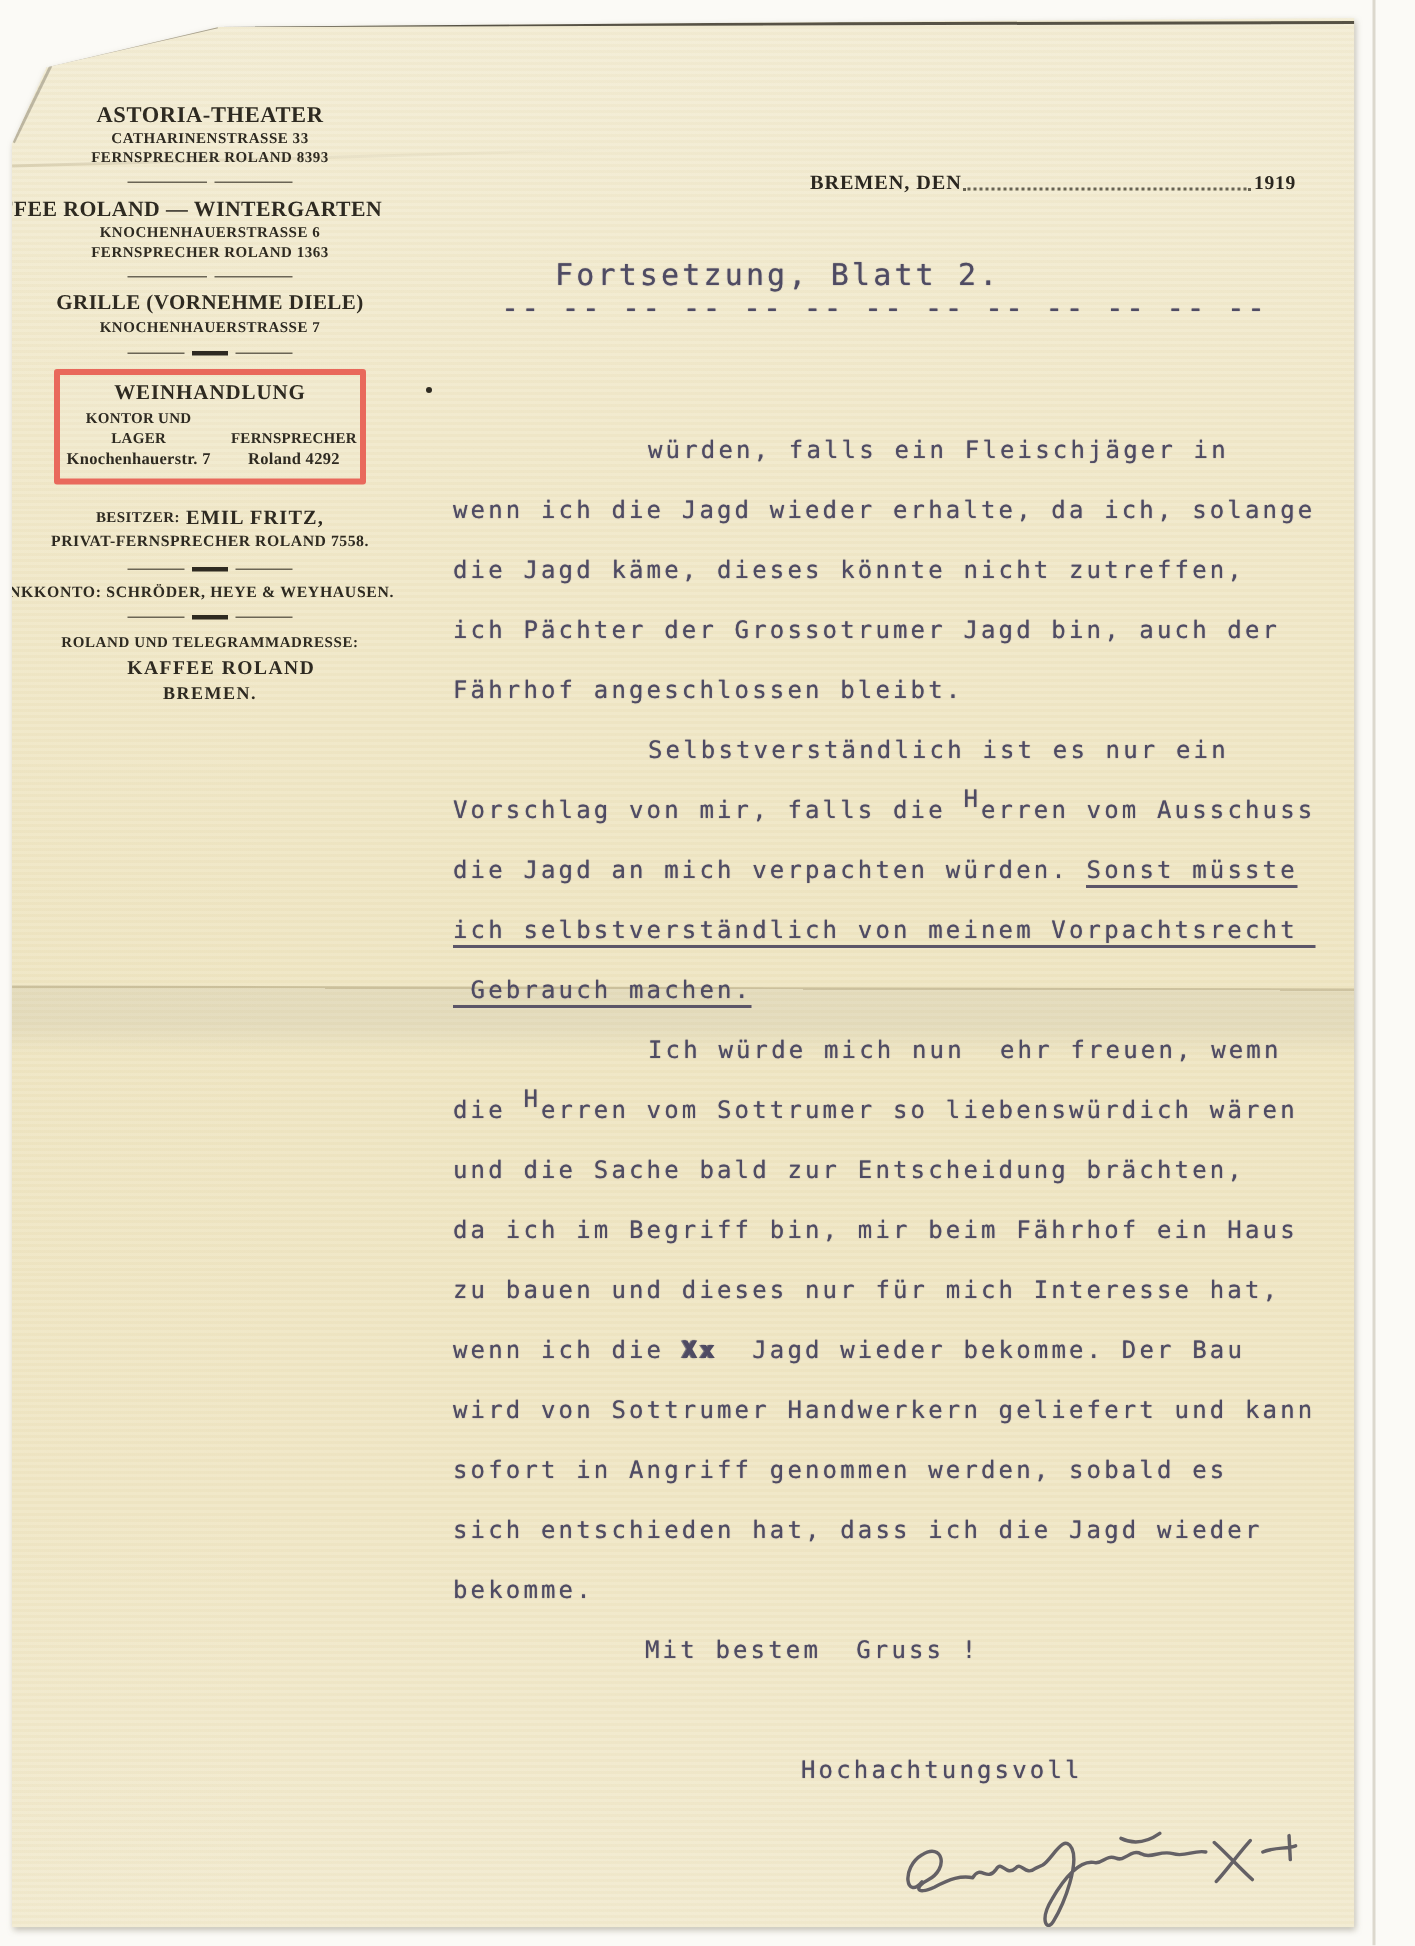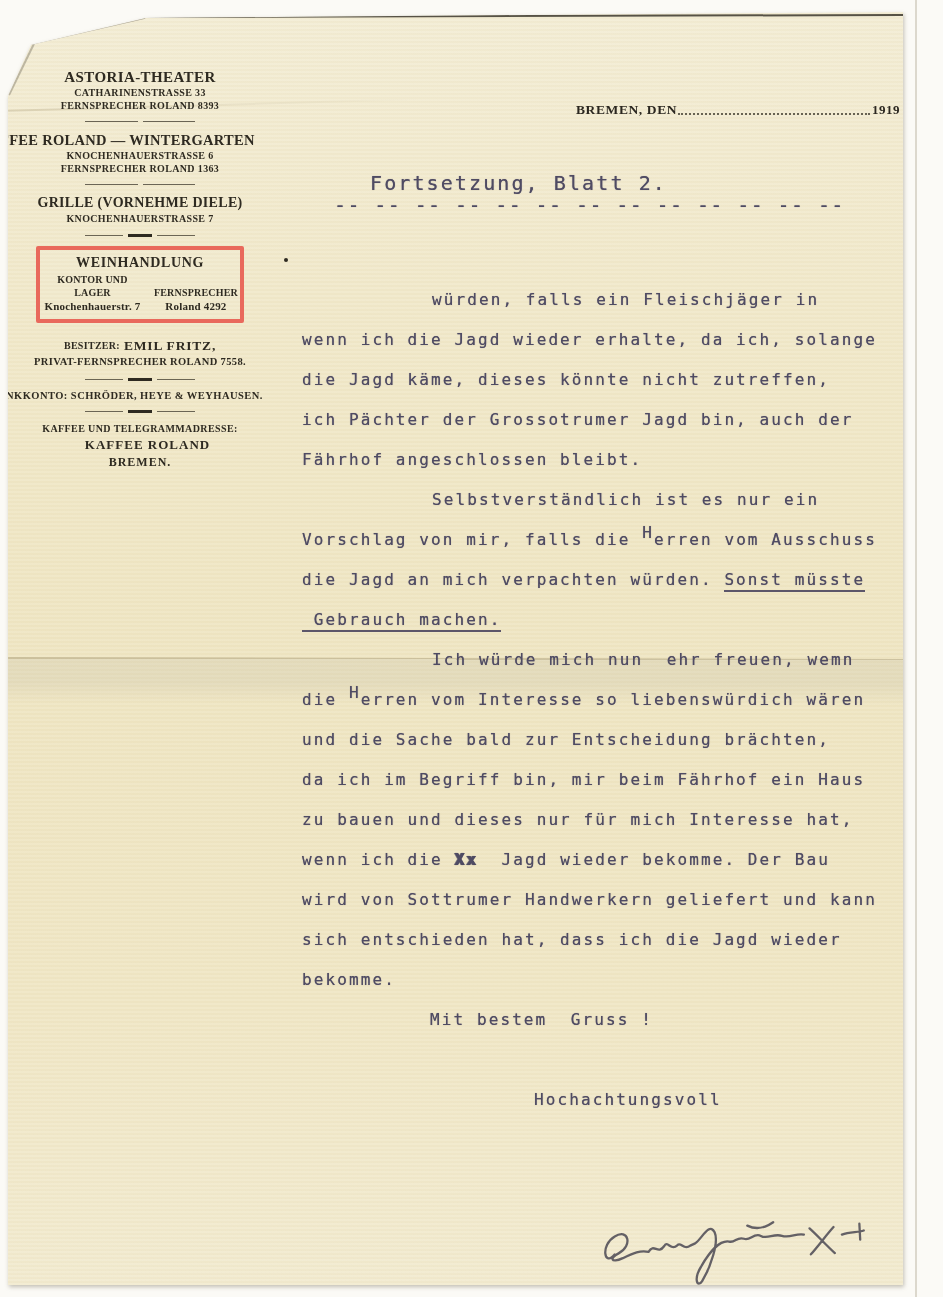--- a/index.html
+++ b/index.html
@@ -73,25 +73,25 @@
 
   .telegram { margin-top:4px; }
   .tg-label { font-size:10px; letter-spacing:.4px; line-height:14px; }
   .tg-name  { font-size:13px; letter-spacing:1px; line-height:18px;padding-left:15px; }
   .tg-city  { font-size:12px; letter-spacing:1px; line-height:17px; }
 
   .ink-dot { position:absolute; left:276px; top:246px; width:4px; height:4px;
              border-radius:50%; background:#2f2b22; }
 
   
-  .date-row { position:absolute; left:568px; top:90px; width:324px;
+  .date-row { position:absolute; left:532px; top:90px; width:324px;
               display:flex; align-items:flex-end; }
   .date-place { font-size:13.5px; font-weight:bold; letter-spacing:.6px; color:#2b2720; }
   .date-leader { flex:1; border-bottom:2px dotted rgba(58,53,42,.75); margin:0 2px 3px 1px; }
-  .date-year { font-size:13px; font-weight:bold; letter-spacing:.5px; color:#2b2720; }
+  .date-year { font-size:13px; font-weight:bold; letter-spacing:.5px; color:#2b2720;margin-top:12px; }
 
   .typed { font-family:"DejaVu Sans Mono", monospace; color:#4f4b63;
            text-shadow:0 0 .7px rgba(79,75,99,.8); }
 
   .continuation { position:absolute; left:326px; top:160px; font-size:20px; letter-spacing:2.1px; }
   .cont-title  { padding-left:36px; white-space:pre; line-height:22px; }
   .cont-dashes { white-space:pre; line-height:16px; margin-top:3px; letter-spacing:1.4px; }
 
   .letter-body { position:absolute; left:294px; top:268px; font-size:16px; letter-spacing:2.1px; }
   .tw-line { height:40px; line-height:40px; white-space:pre; }
@@ -181,21 +181,21 @@
           </div>
 
       <div class="bank">ANKKONTO: SCHRÖDER, HEYE &amp; WEYHAUSEN.</div>
       <div class="lh-div bold">
             <span class="thin"></span>
             <span class="thick"></span>
             <span class="thin"></span>
           </div>
 
       <div class="telegram">
-        <div class="tg-label">KAFFEE UND TELEGRAMMADRESSE:</div>
+        <div class="tg-label">ROLAND UND TELEGRAMMADRESSE:</div>
         <div class="tg-name">KAFFEE ROLAND</div>
         <div class="tg-city">BREMEN.</div>
       </div>
     </aside>
 
     <span class="ink-dot"></span>
 
     <div class="date-row">
       <span class="date-place">BREMEN, DEN</span>
       <span class="date-leader"></span>
@@ -209,28 +209,30 @@
 
     <div class="letter-body typed">
           <div class="tw-line" style="padding-left: 130px;"><span>würden, falls ein Fleischjäger in</span></div>
           <div class="tw-line"><span>wenn ich die Jagd wieder erhalte, da ich, solange</span></div>
           <div class="tw-line"><span>die Jagd käme, dieses könnte nicht zutreffen,</span></div>
           <div class="tw-line"><span>ich Pächter der Grossotrumer Jagd bin, auch der</span></div>
           <div class="tw-line"><span>Fährhof angeschlossen bleibt.</span></div>
           <div class="tw-line" style="padding-left: 130px;"><span>Selbstverständlich ist es nur ein</span></div>
           <div class="tw-line"><span>Vorschlag von mir, falls die </span><span class="sup">H</span><span>erren vom Ausschuss</span></div>
           <div class="tw-line"><span>die Jagd an mich verpachten würden. </span><span class="u">Sonst müsste</span></div>
+          <div class="tw-line"><span class="u">ich selbstverständlich von meinem Vorpachtsrecht </span></div>
           <div class="tw-line"><span class="u"> Gebrauch machen.</span></div>
           <div class="tw-line" style="padding-left: 130px;"><span>Ich würde mich nun  ehr freuen, wemn</span></div>
-          <div class="tw-line"><span>die </span><span class="sup">H</span><span>erren vom Interesse so liebenswürdich wären</span></div>
+          <div class="tw-line"><span>die </span><span class="sup">H</span><span>erren vom Sottrumer so liebenswürdich wären</span></div>
           <div class="tw-line"><span>und die Sache bald zur Entscheidung brächten,</span></div>
           <div class="tw-line"><span>da ich im Begriff bin, mir beim Fährhof ein Haus</span></div>
           <div class="tw-line"><span>zu bauen und dieses nur für mich Interesse hat,</span></div>
           <div class="tw-line"><span>wenn ich die </span><span class="x">Xx</span><span>  Jagd wieder bekomme. Der Bau</span></div>
           <div class="tw-line"><span>wird von Sottrumer Handwerkern geliefert und kann</span></div>
+          <div class="tw-line"><span>sofort in Angriff genommen werden, sobald es</span></div>
           <div class="tw-line"><span>sich entschieden hat, dass ich die Jagd wieder</span></div>
           <div class="tw-line"><span>bekomme.</span></div>
           <div class="tw-line" style="padding-left: 128px;"><span>Mit bestem  Gruss !</span></div>
           <div class="tw-line" style="padding-left: 232px; margin-top: 40px;"><span>Hochachtungsvoll</span></div>
         </div>
 
     <svg class="signature" viewBox="0 0 284 102" aria-label="Emil Fritz">
       <path d="M16,60 C5,72 2,50 17,42 C31,34 35,52 20,59 C11,63 11,69 24,64
                C35,59 42,57 50,59 C56,50 59,63 66,54 C70,48 72,60 79,54
                C83,50 85,60 92,55 L97,53

